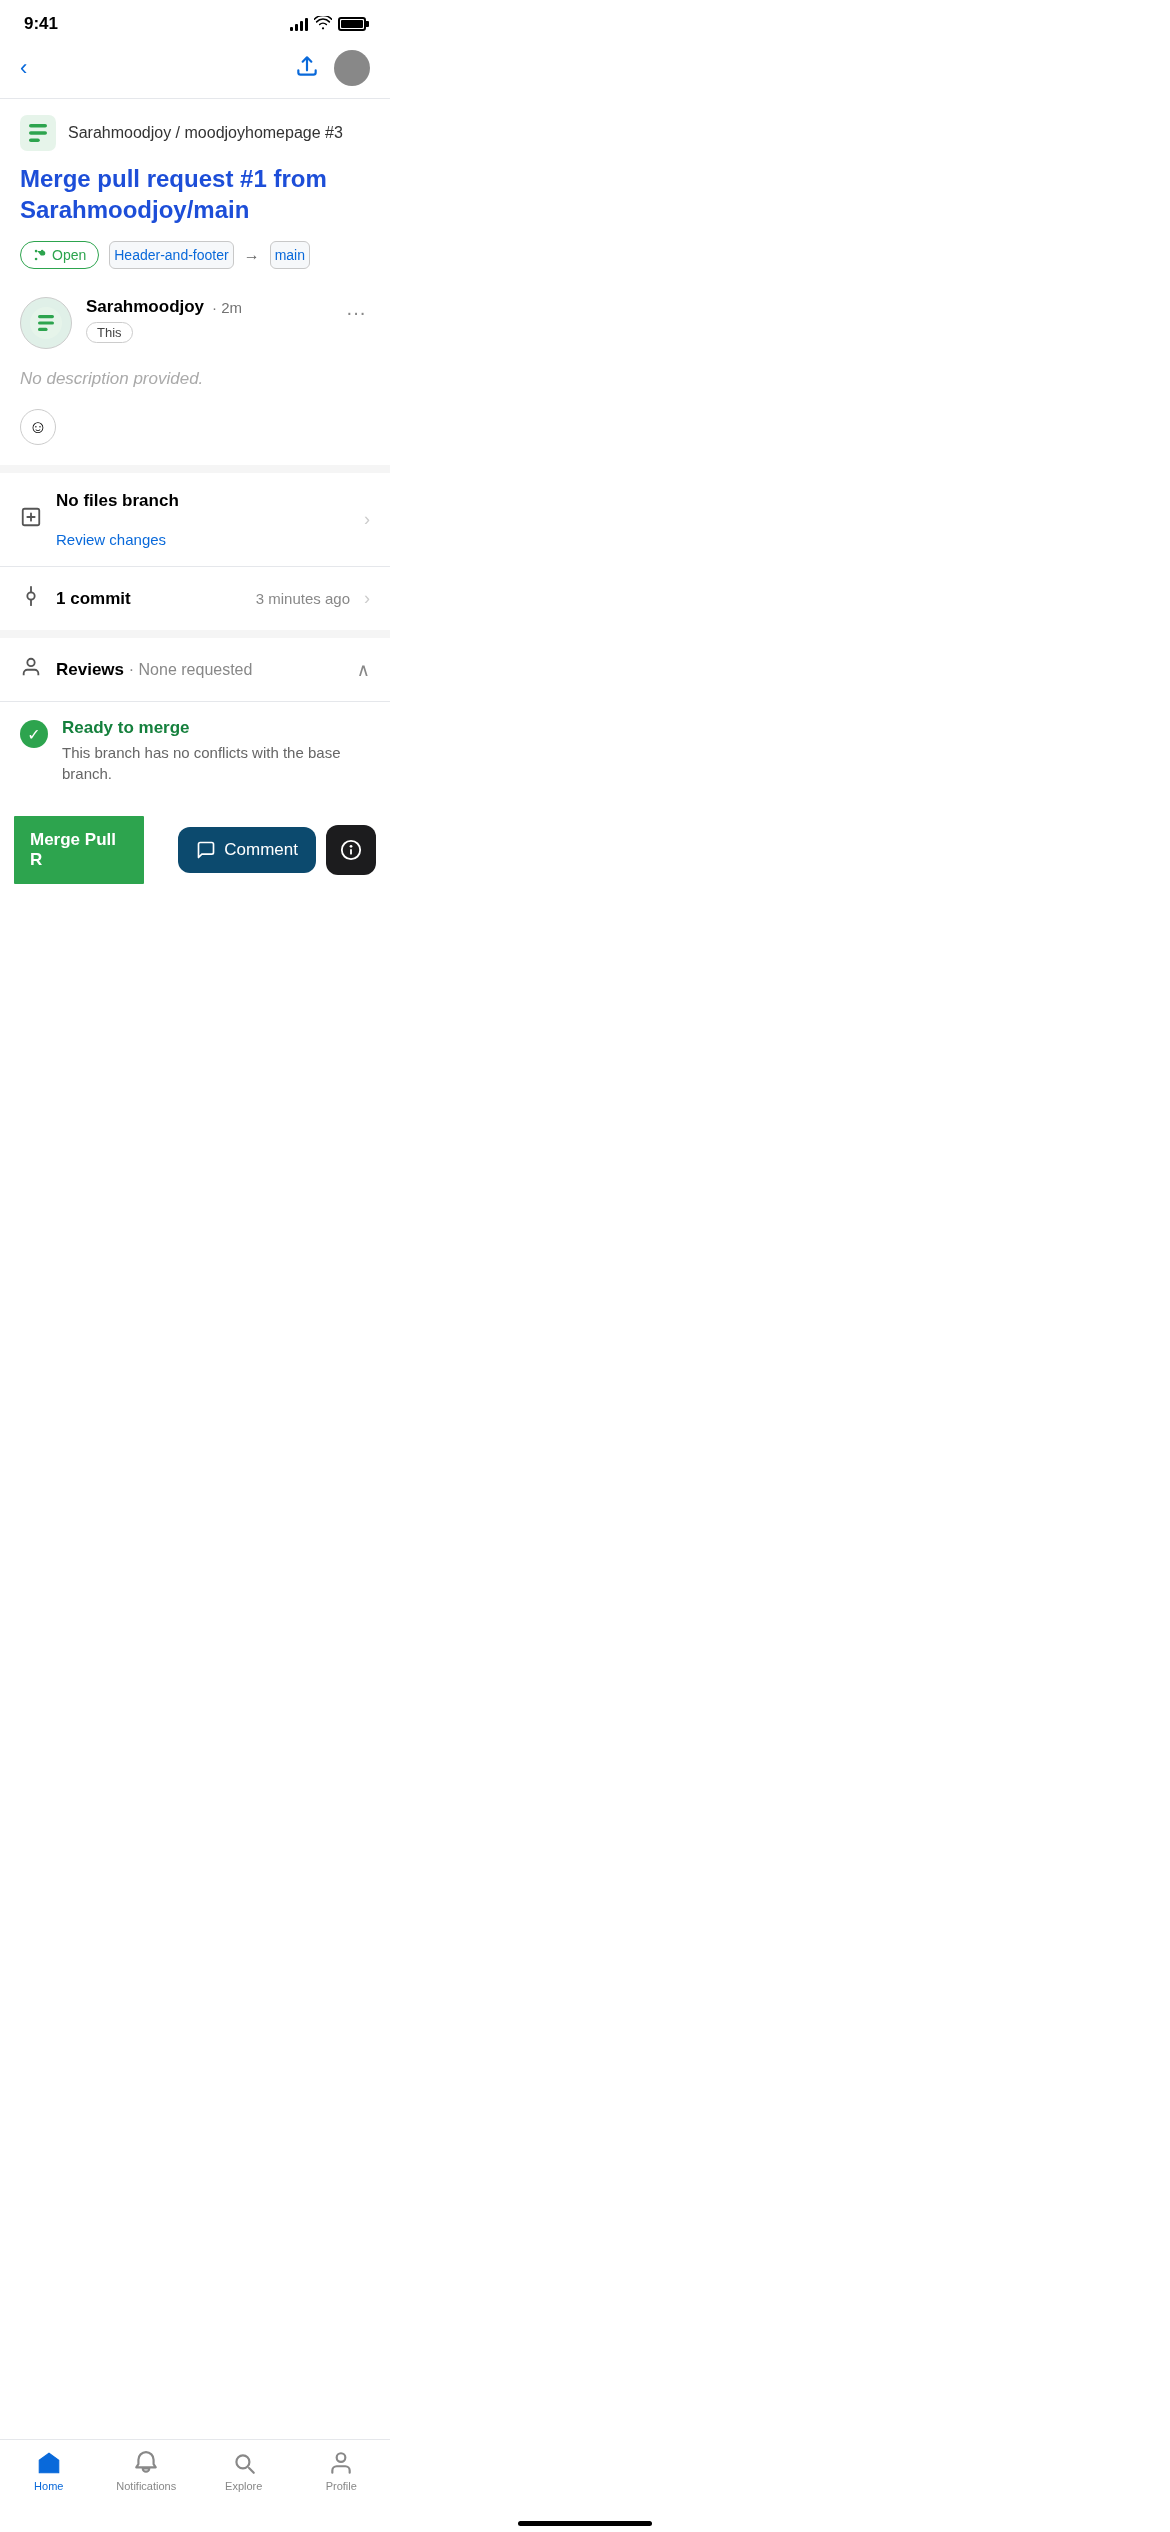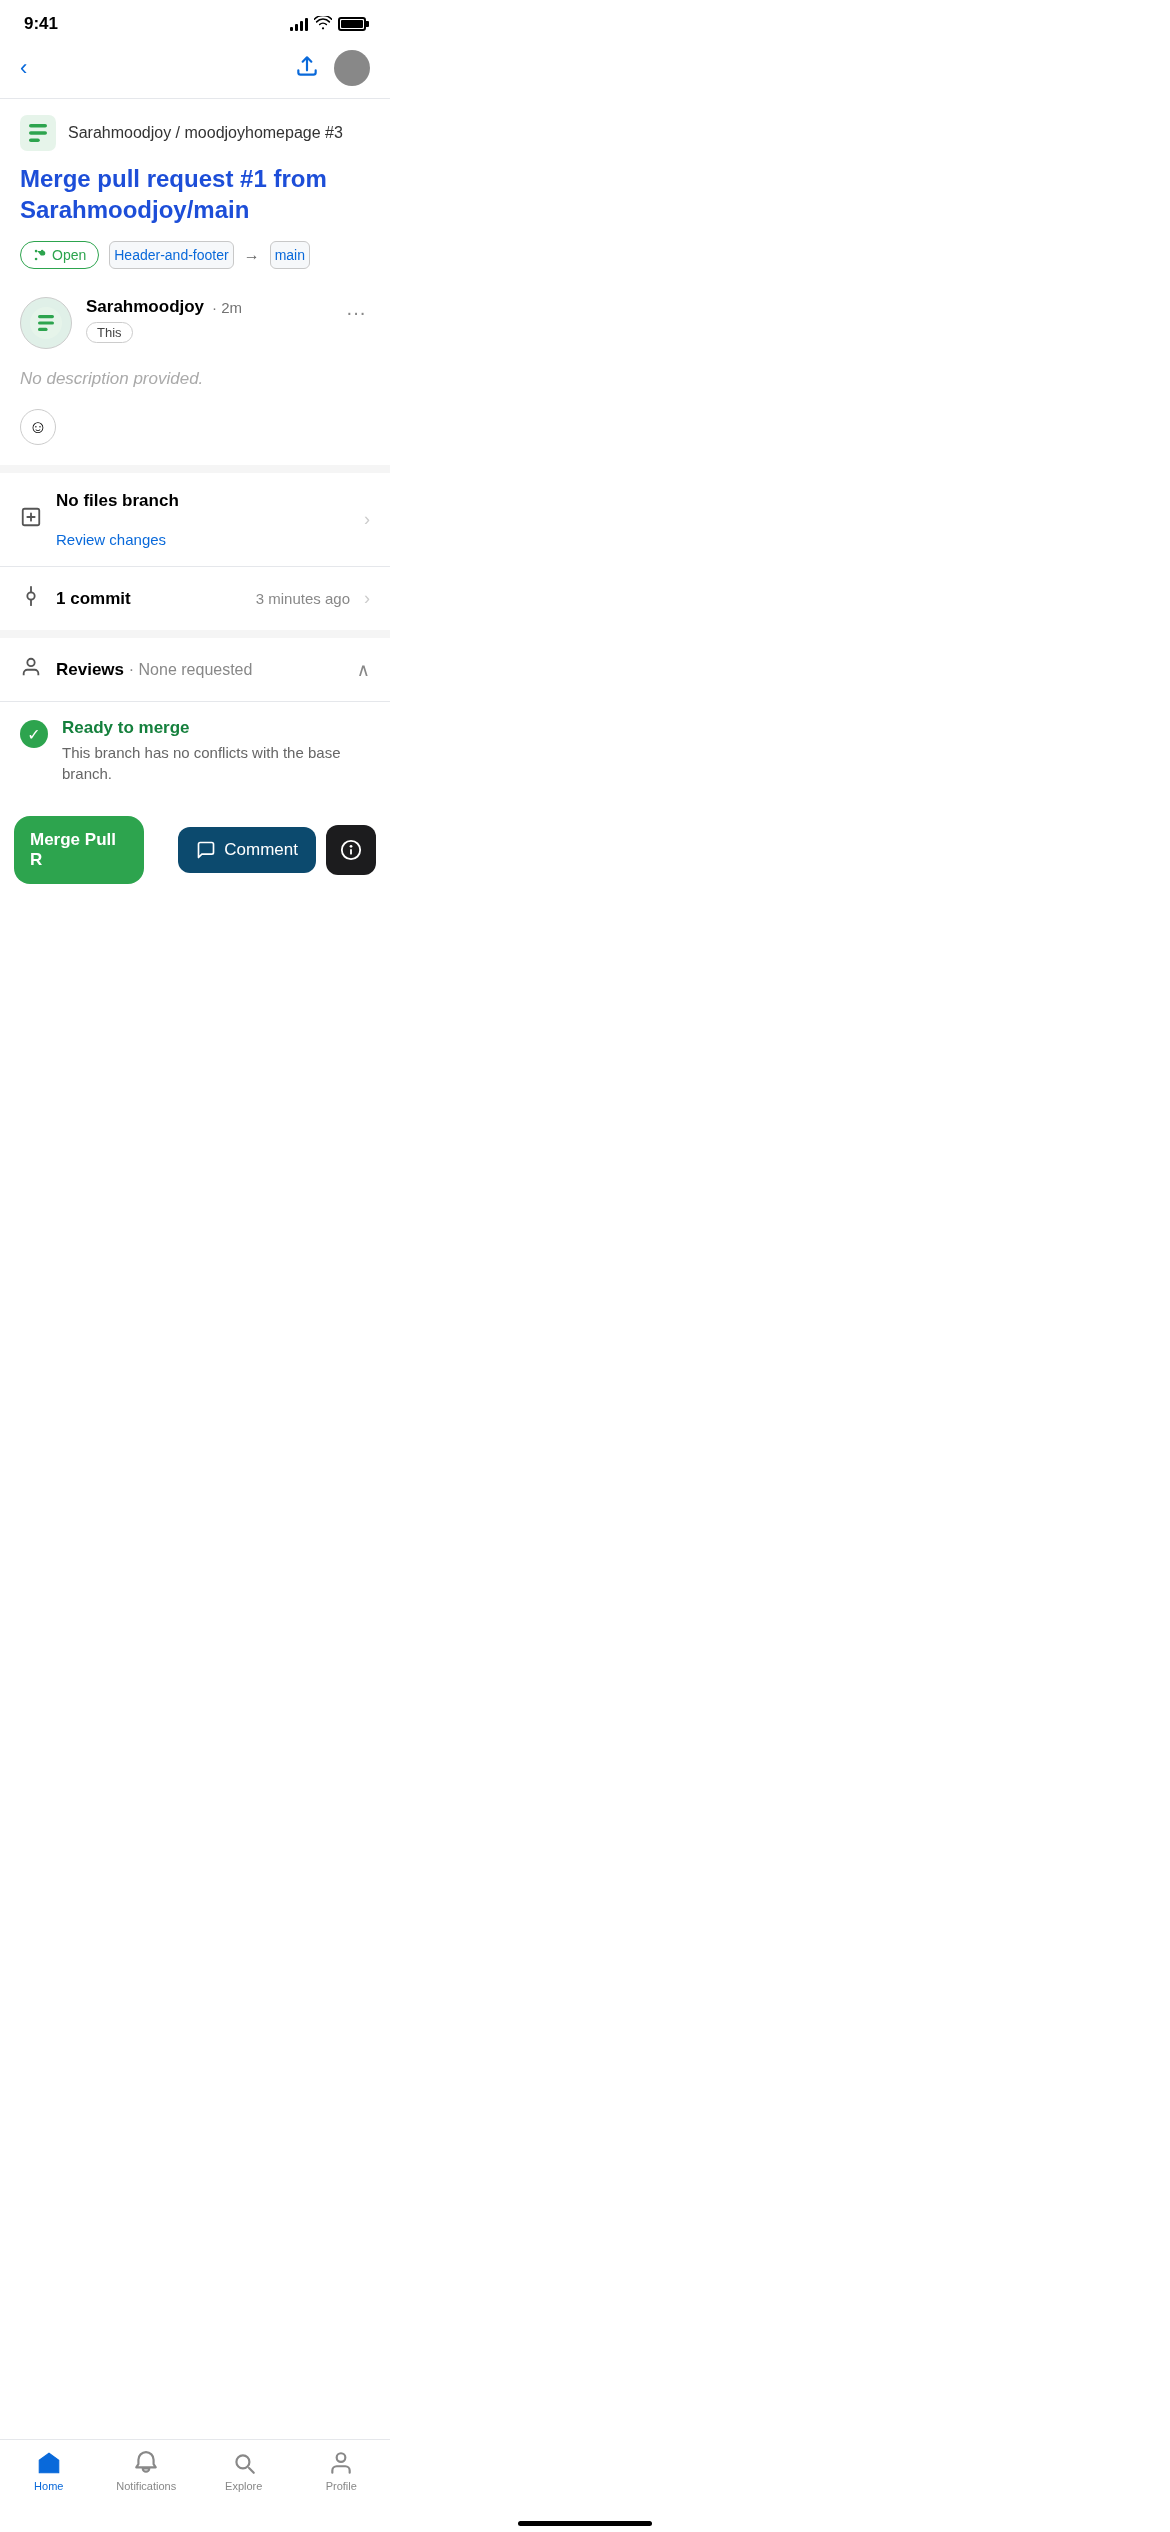--- a/index.html
+++ b/index.html
@@ -390,21 +390,21 @@
       background: #fff;
       display: flex;
       align-items: center;
       gap: 10px;
     }
     .merge-btn {
       flex: 1;
       background: #2da44e;
       color: #fff;
       border: none;
-      border-radius: 16px;
+      border-radius: 1px;
       padding: 14px 16px;
       font-size: 17px;
       font-weight: 600;
       cursor: pointer;
       text-align: left;
     }
     .comment-popup {
       background: #0c4a6e;
       color: #fff;
       border-radius: 12px;

